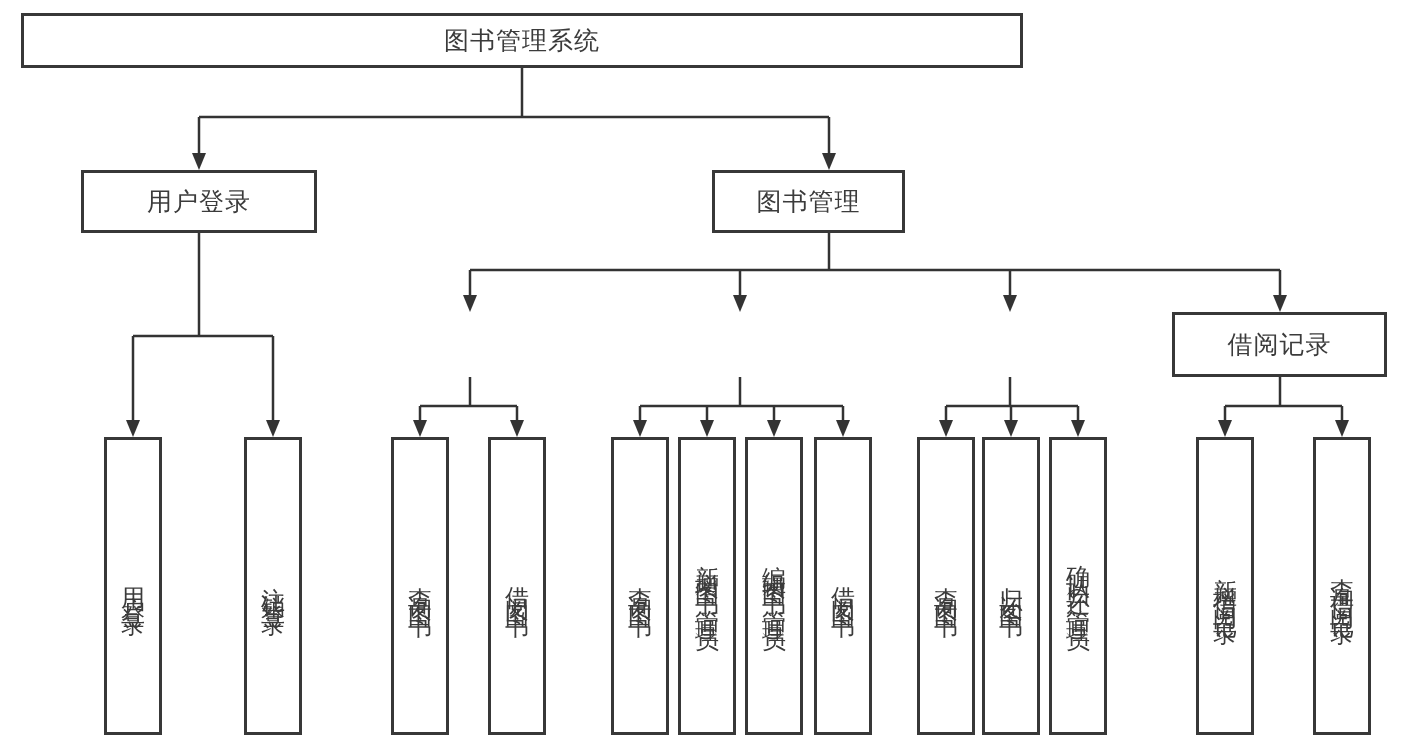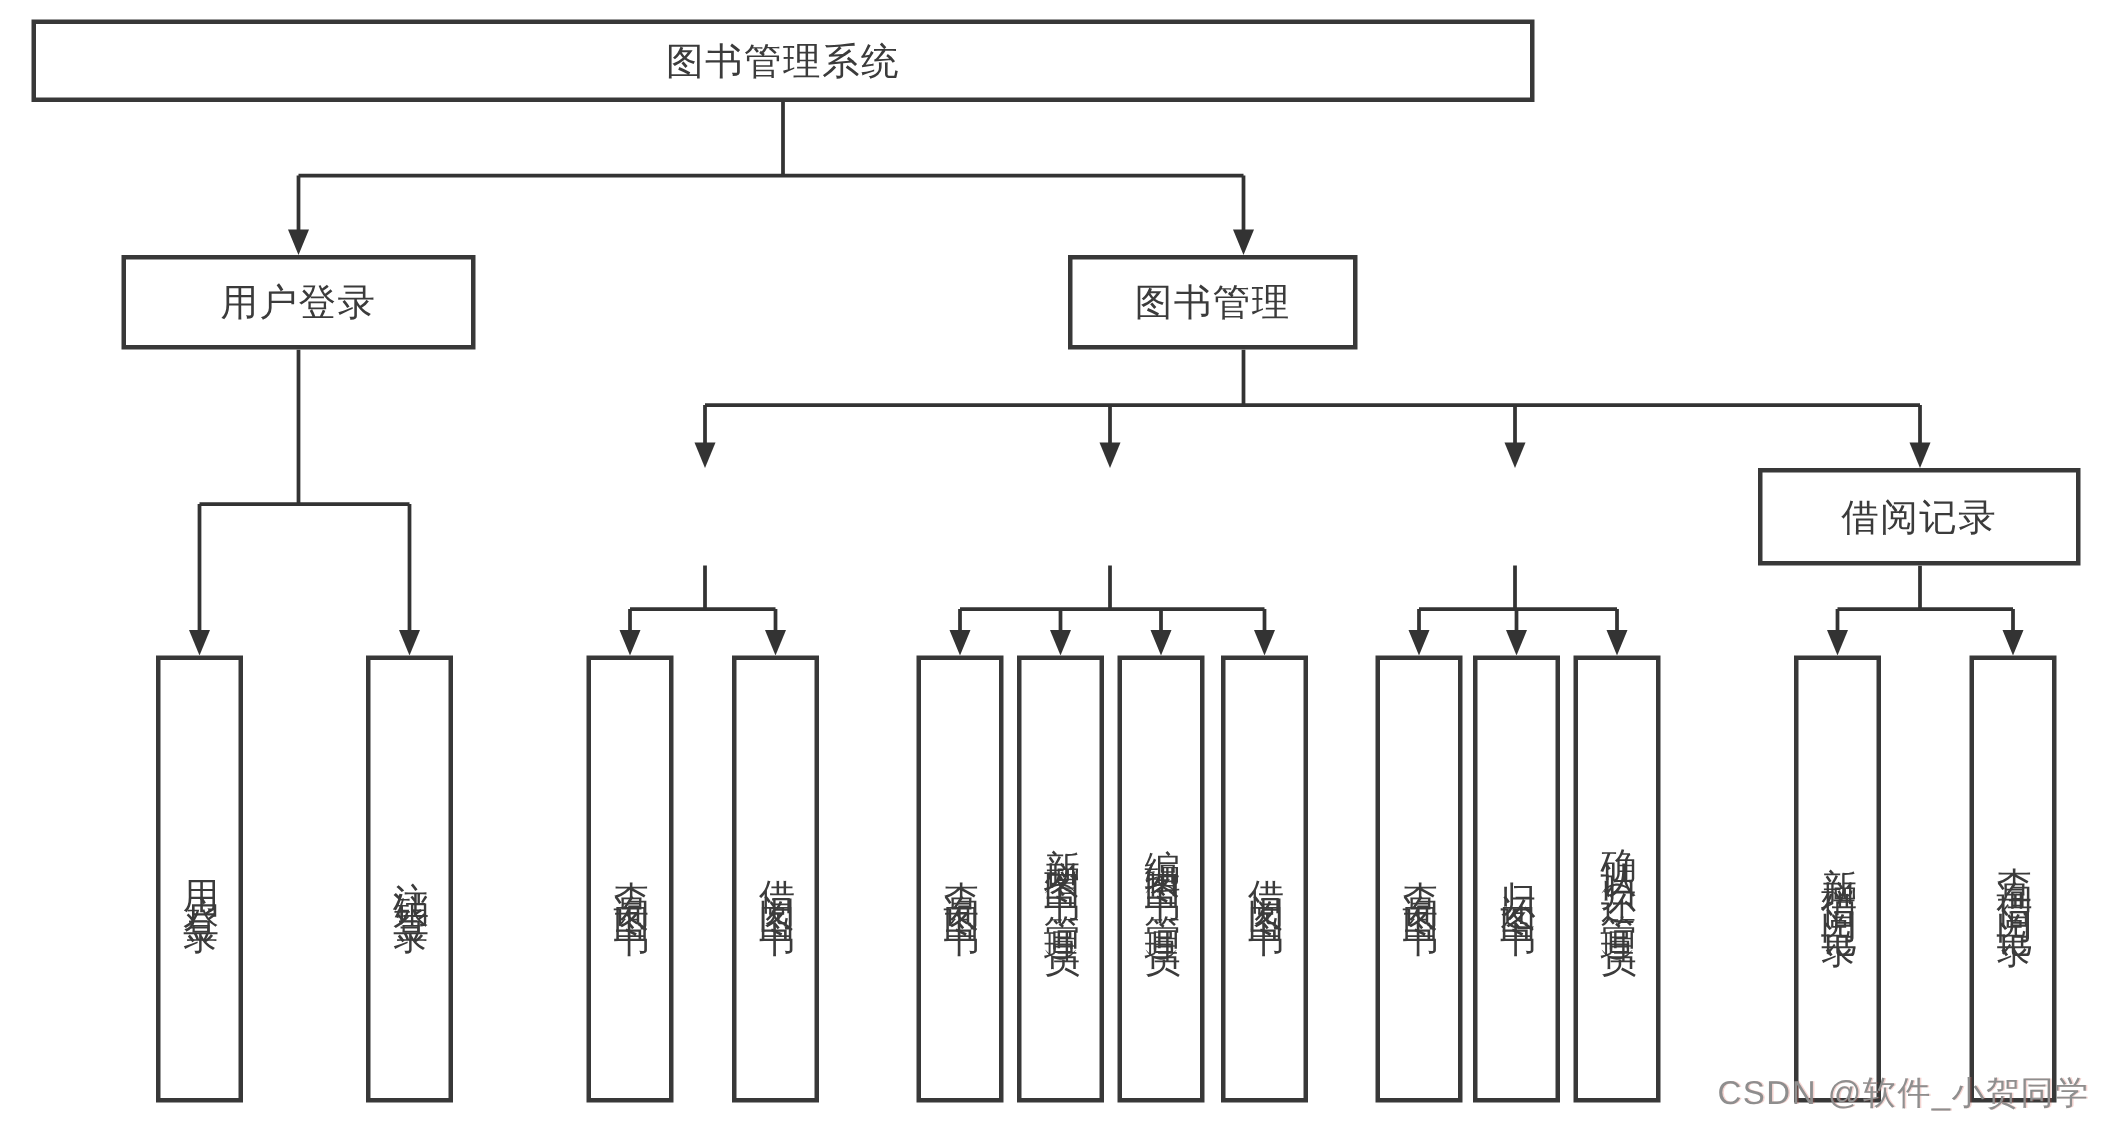--- a/index.html
+++ b/index.html
@@ -172,15 +172,14 @@
   <div class="node vnode v11">
     <span>确认归还（管理员）</span>
   </div>
   <div class="node vnode v12">
     <span>新增借阅记录</span>
   </div>
   <div class="node vnode v13">
     <span>查询借阅记录</span>
   </div>
 
-  <div class="watermark">CSDN @软件_小贺同学</div>
 
 </div>
 
 </body></html>

